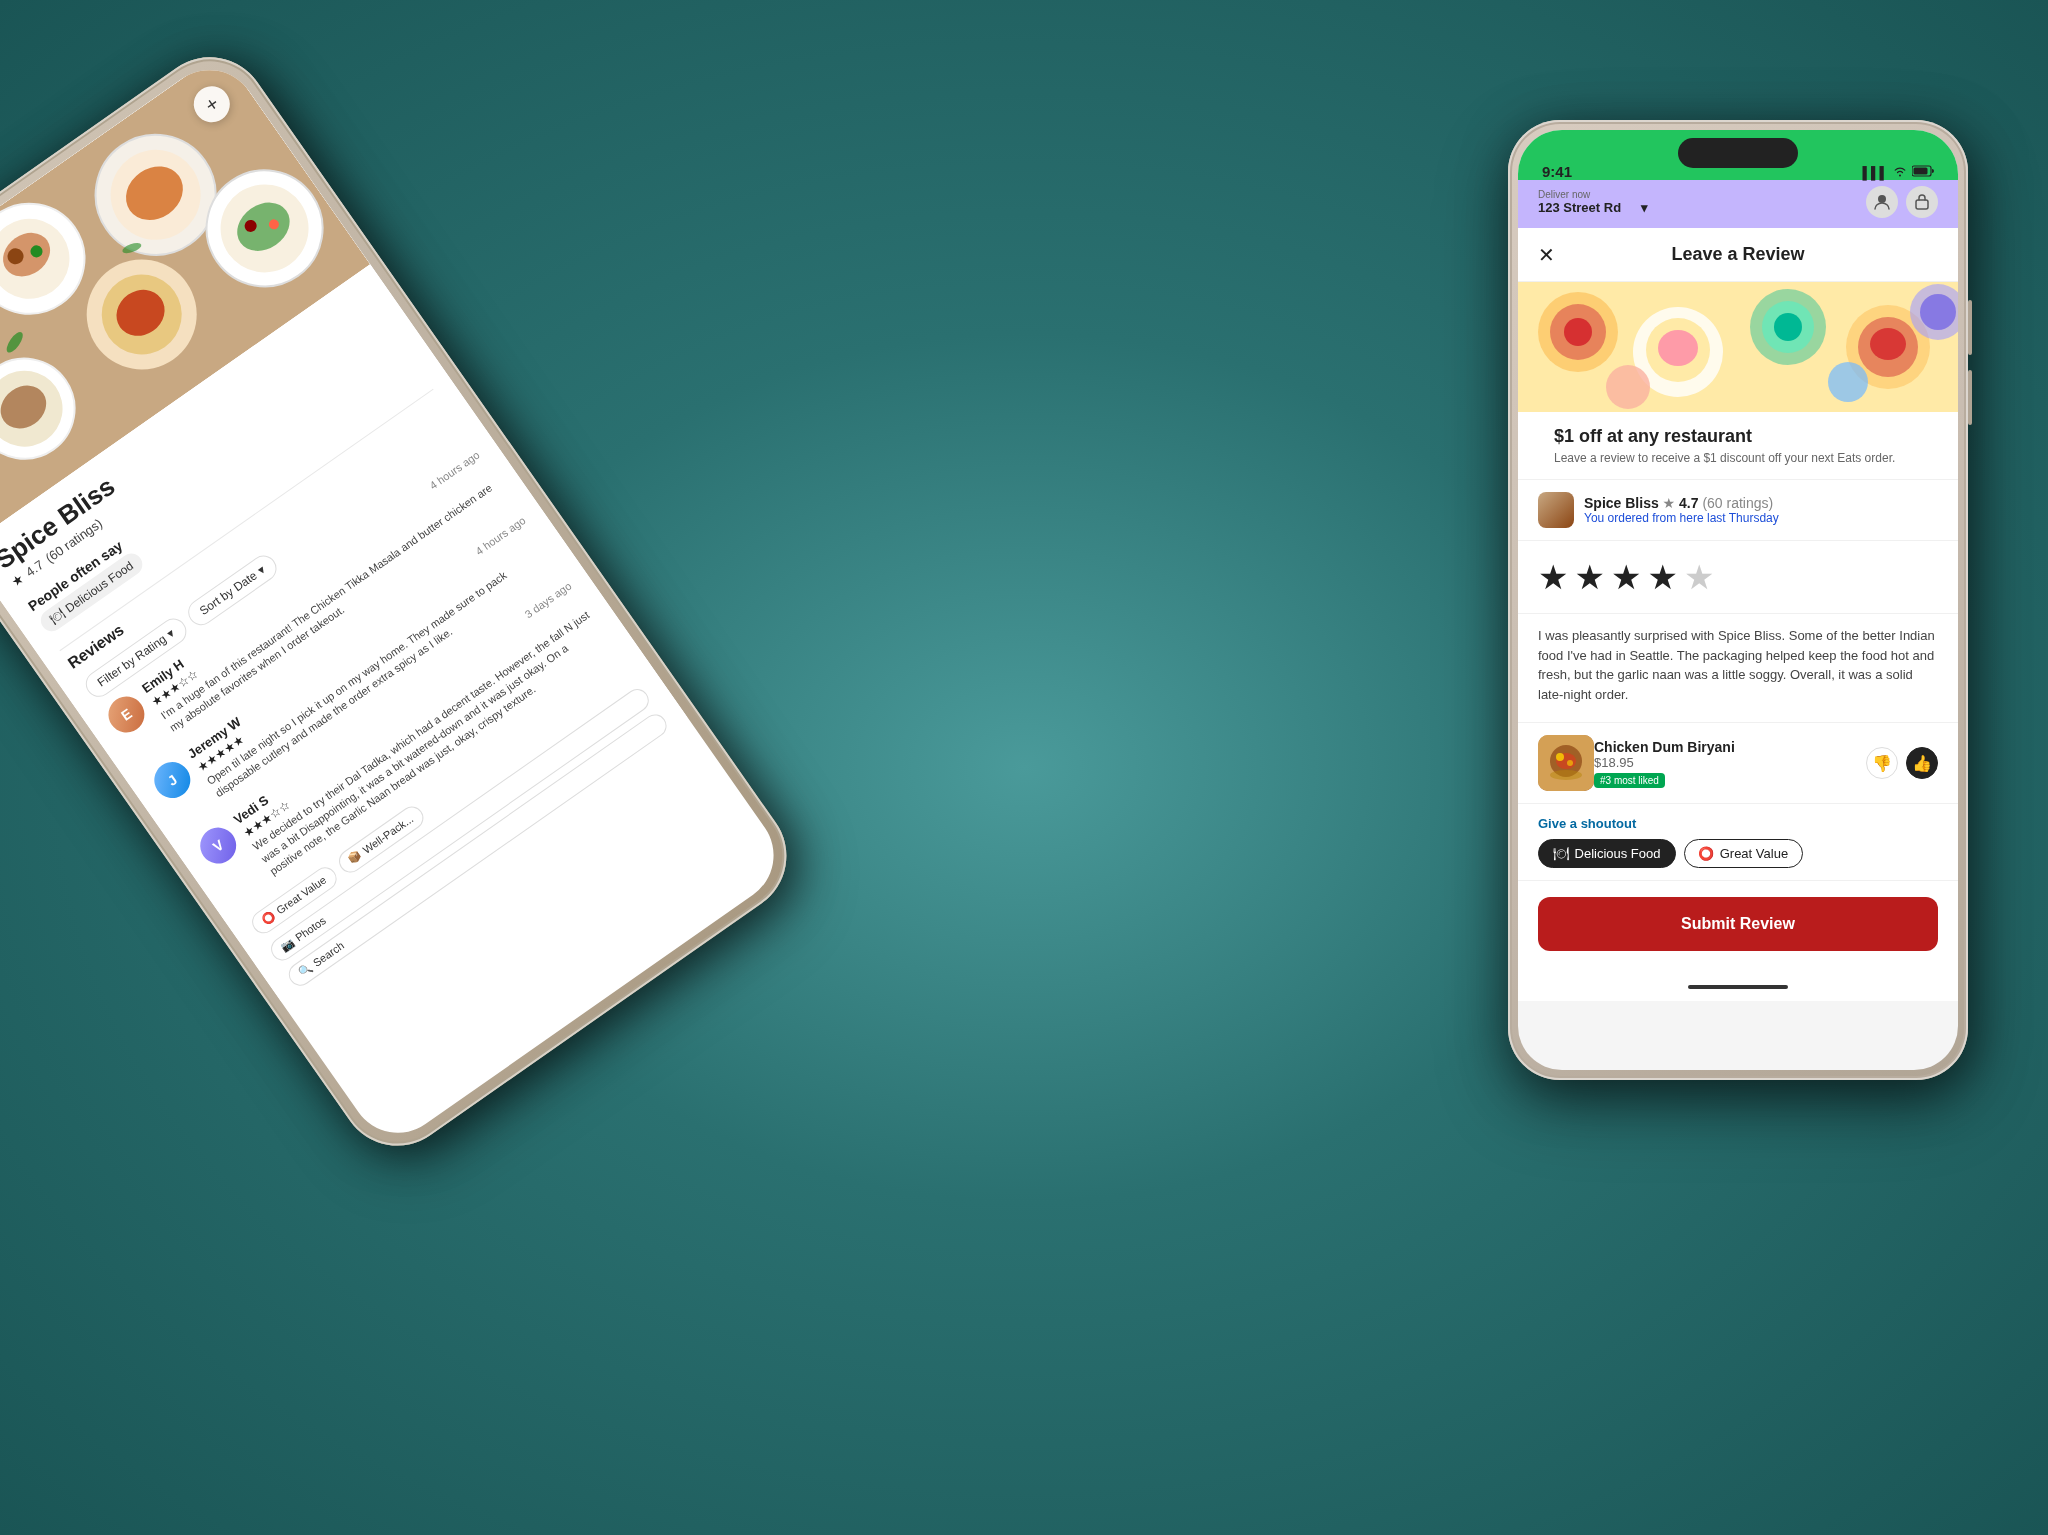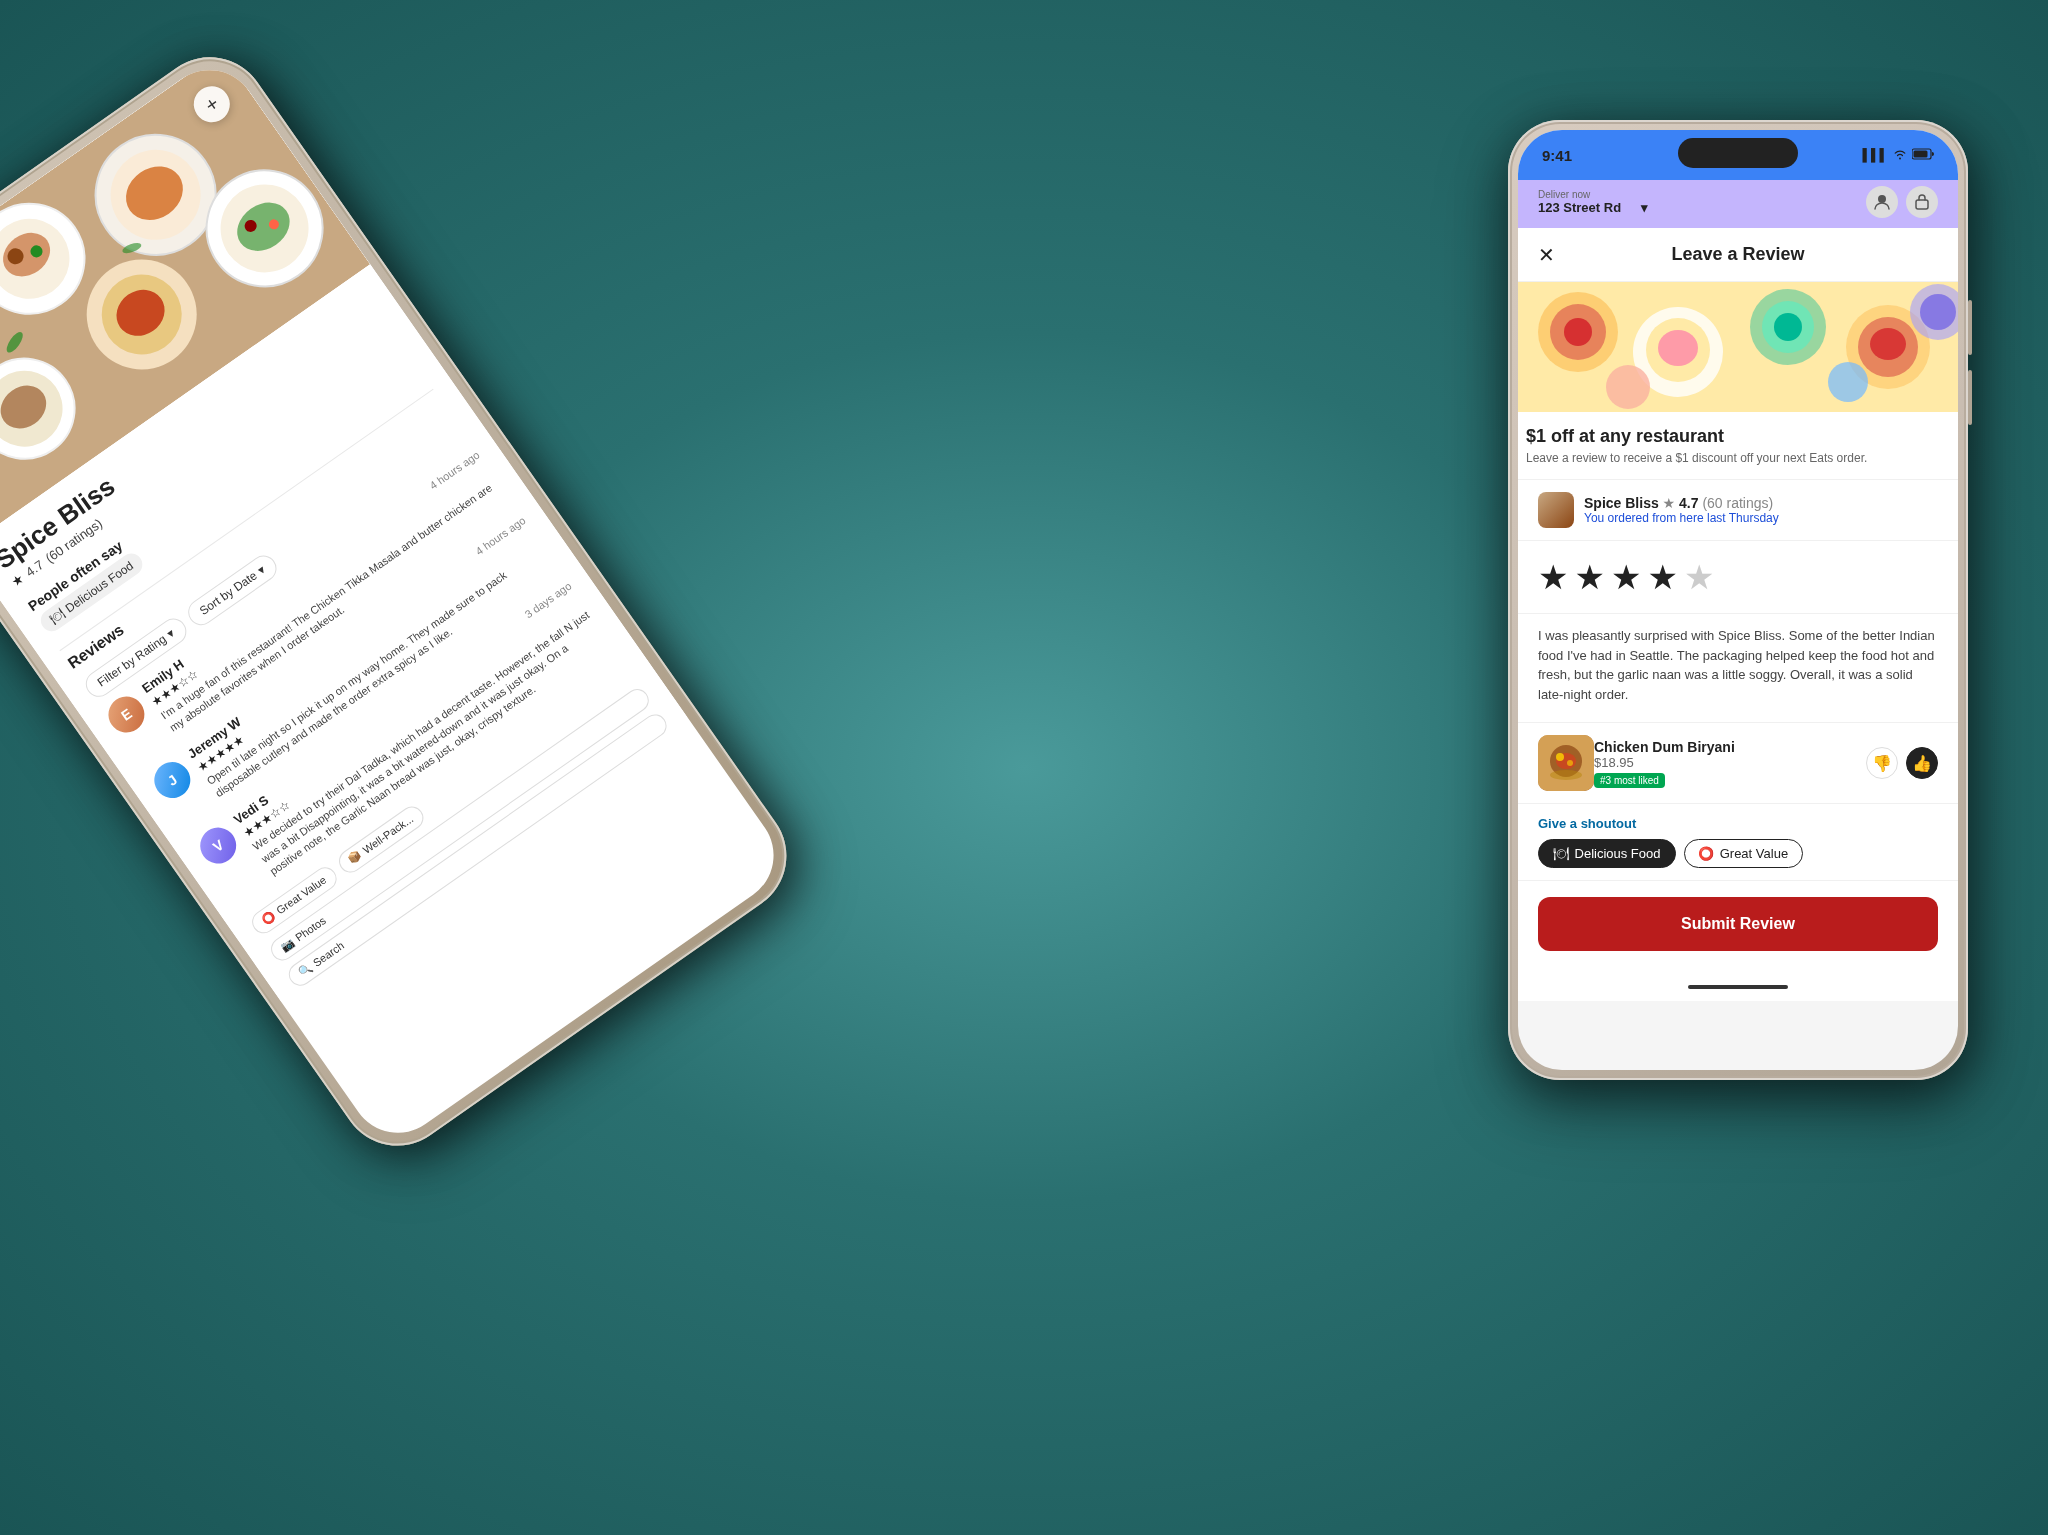--- a/index.html
+++ b/index.html
@@ -254,23 +254,23 @@
       right: 10px;
       bottom: 10px;
       border-radius: 44px;
       background: #f5f5f5;
       overflow: hidden;
     }
 
     
     .status-bar {
       height: 50px;
-      background: #3b82f6;
-      display: flex;
-      align-items: center;
+      background: #22c55e;
+      display: flex;
+      align-items: flex-end;
       justify-content: space-between;
       padding: 0 24px;
       position: relative;
     }
 
     .status-time {
       font-size: 15px;
       font-weight: 600;
       color: #222;
     }
@@ -835,21 +835,21 @@
             <ellipse cx="370" cy="62" rx="18" ry="16" fill="#d63031" opacity="0.9"></ellipse>
 
             <circle cx="420" cy="30" r="28" fill="#a29bfe" opacity="0.6"></circle>
             <circle cx="420" cy="30" r="18" fill="#6c5ce7" opacity="0.7"></circle>
 
             <circle cx="110" cy="105" r="22" fill="#fab1a0" opacity="0.8"></circle>
             <circle cx="330" cy="100" r="20" fill="#74b9ff" opacity="0.7"></circle>
           </svg>
         </div>
 
-        <div style="padding: 14px 8px; border-bottom: 1px solid #f0f0f0;">
+        <div style="padding: 14px 36px; border-bottom: 1px solid #f0f0f0;">
           <div class="discount-title">$1 off at any restaurant</div>
           <div class="discount-subtitle">Leave a review to receive a $1 discount off your next Eats order.</div>
         </div>
 
         <div class="restaurant-row">
           <div class="rest-avatar"></div>
           <div class="rest-info">
             <div class="rest-name">
               <span>Spice Bliss</span>
               <span style="color:#888; font-weight:400;"> ★ </span>

